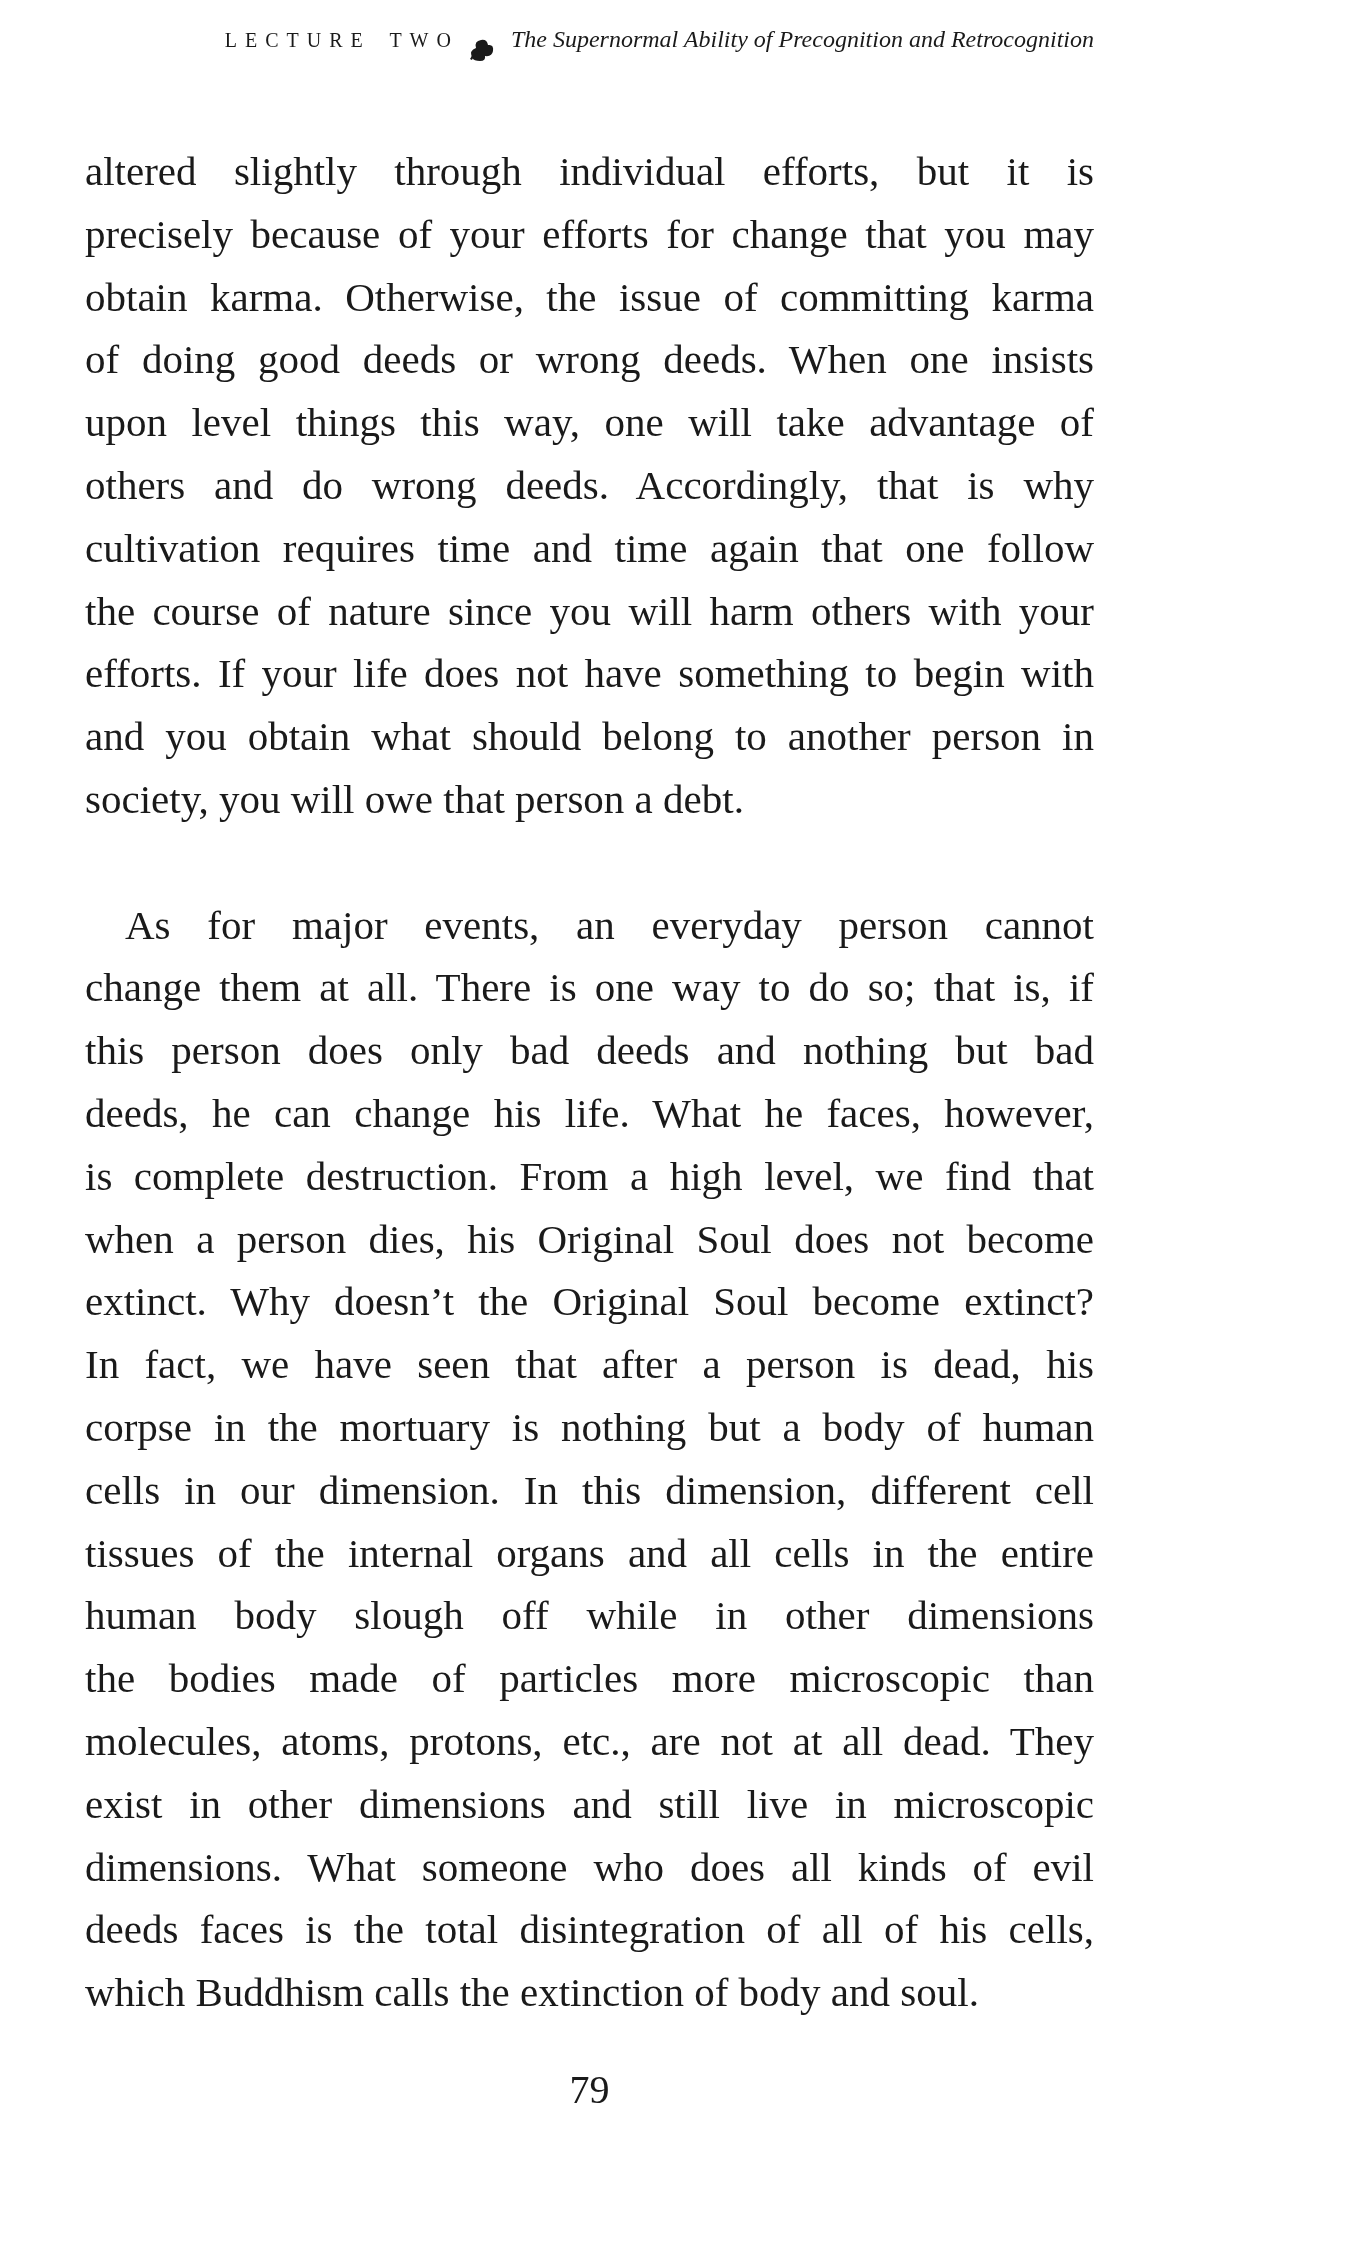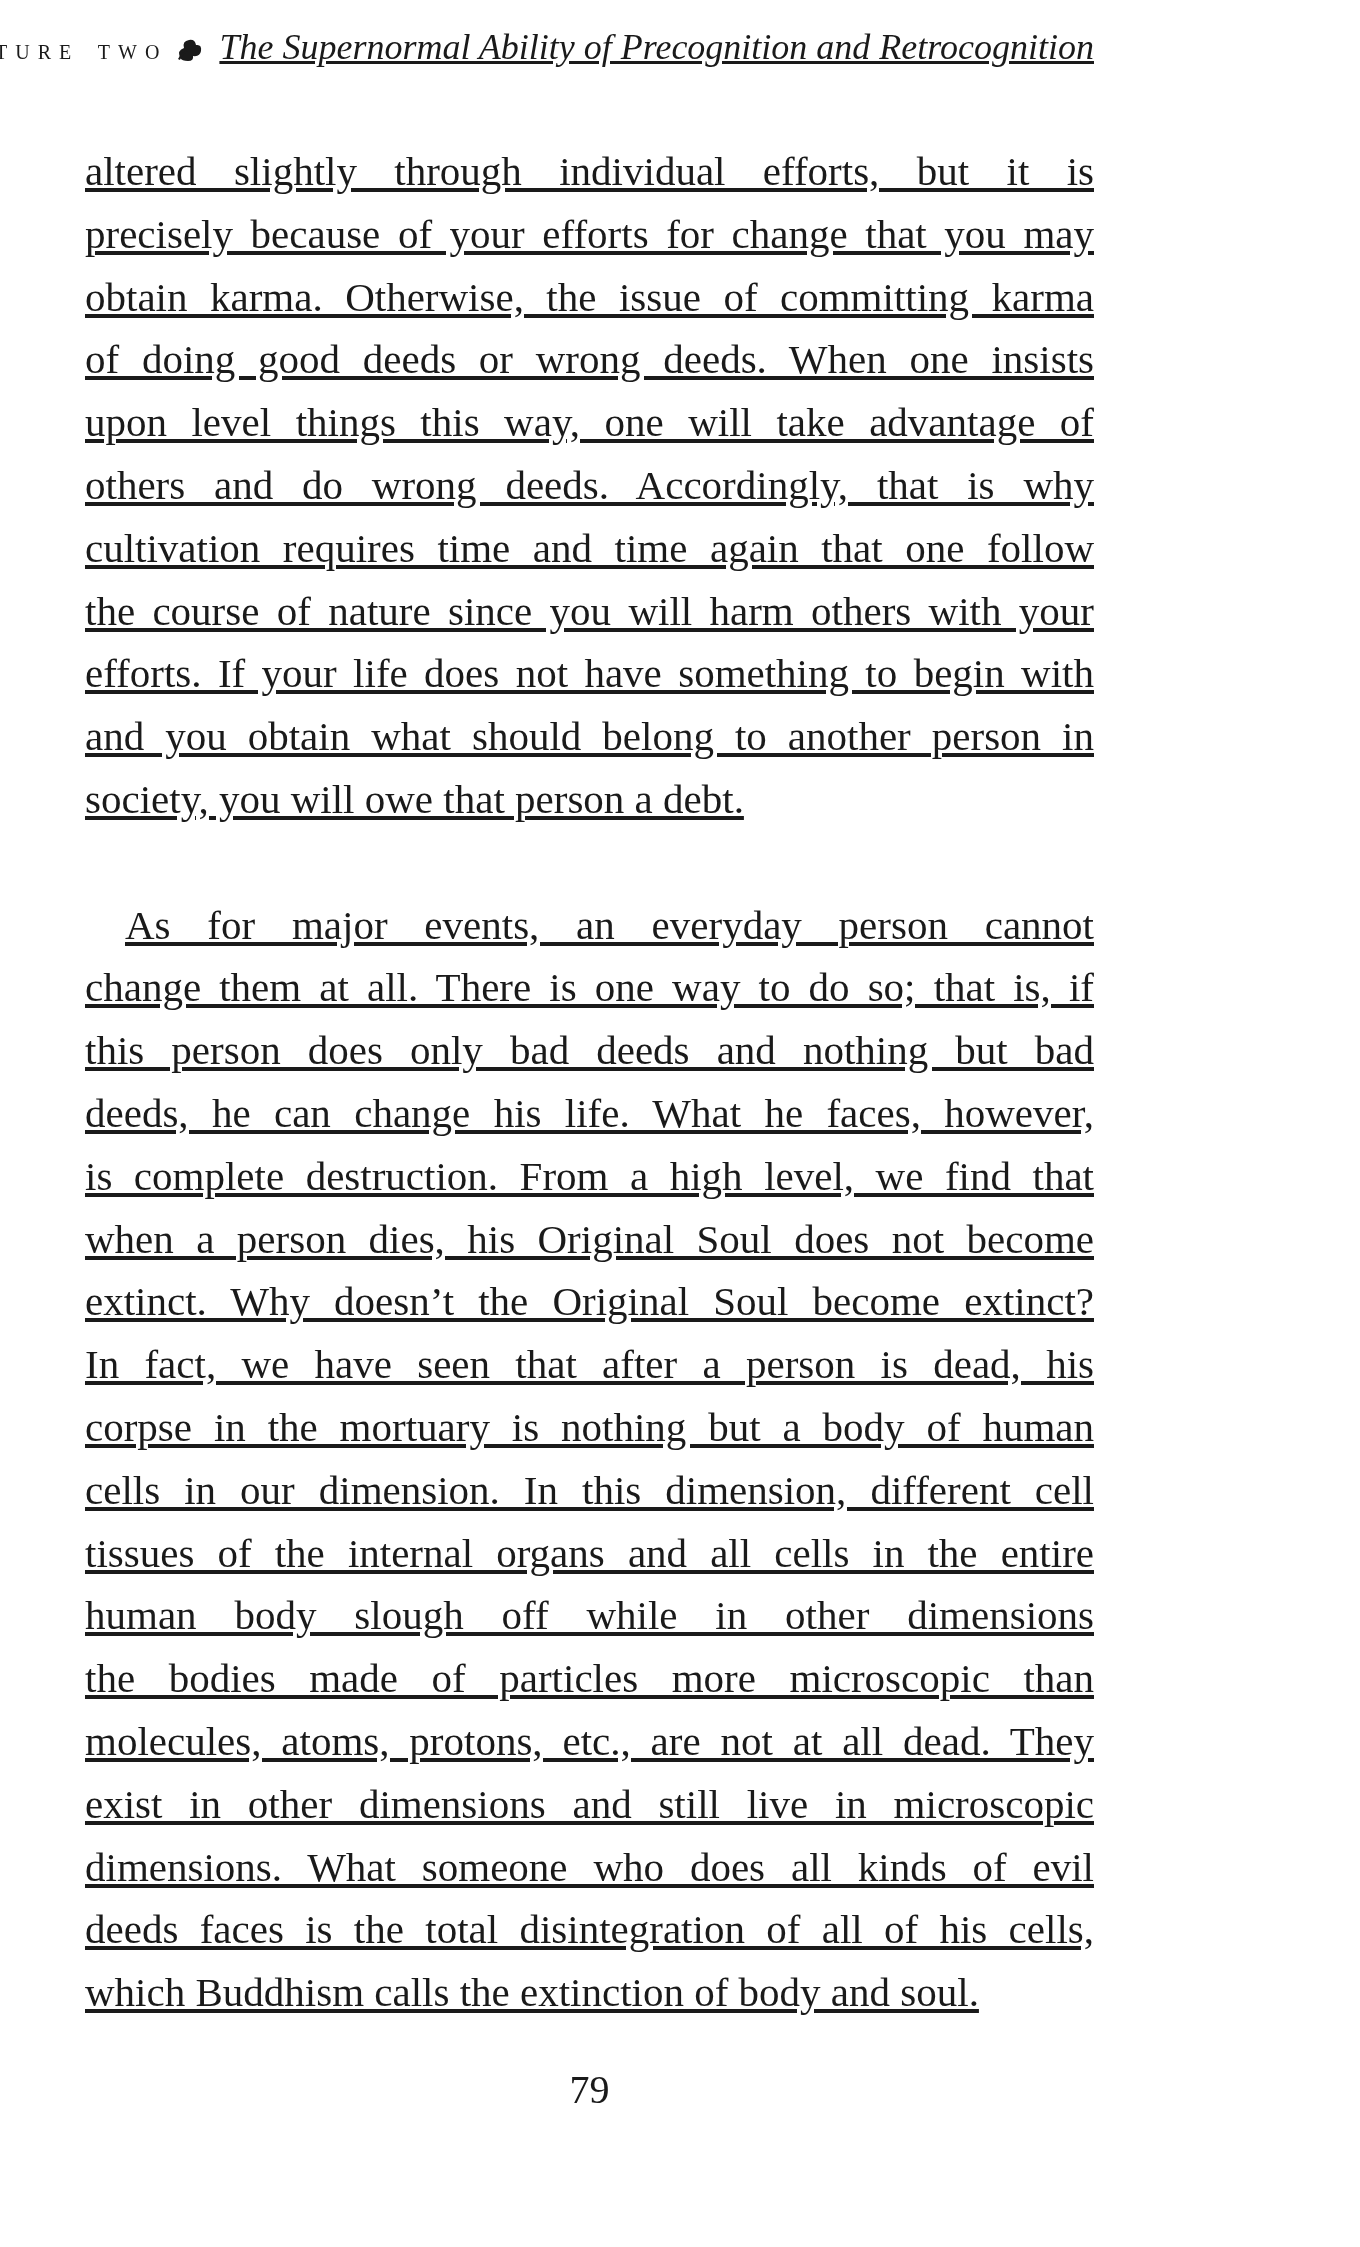--- a/index.html
+++ b/index.html
@@ -37,37 +37,35 @@
   }
   .running-header .ornament {
     margin: 0 16px 0 10px;
     align-self: center;
     display: inline-flex;
     transform: translateY(4px);
   }
   .running-header .ornament svg { fill: #1a1a1a; }
   .running-header .title {
     font-style: italic;
-    font-size: 36px;
-    text-decoration: underline;
+    font-size: 24px;
   }
   
   .body-text {
     margin-top: 74px;
     font-size: 41px;
     line-height: 62.8px;
   }
   .paragraph { margin: 0; }
   .paragraph + .paragraph { margin-top: 62.8px; }
   .paragraph.indent .line:first-child { text-indent: 40px; }
   .line {
     text-align: justify;
     text-align-last: justify;
     white-space: normal;
-    text-decoration: underline;
   }
   .line.last {
     text-align-last: left;
   }
   
   .folio {
     margin-top: 42px;
     text-align: center;
     font-size: 40px;
     line-height: 48px;

